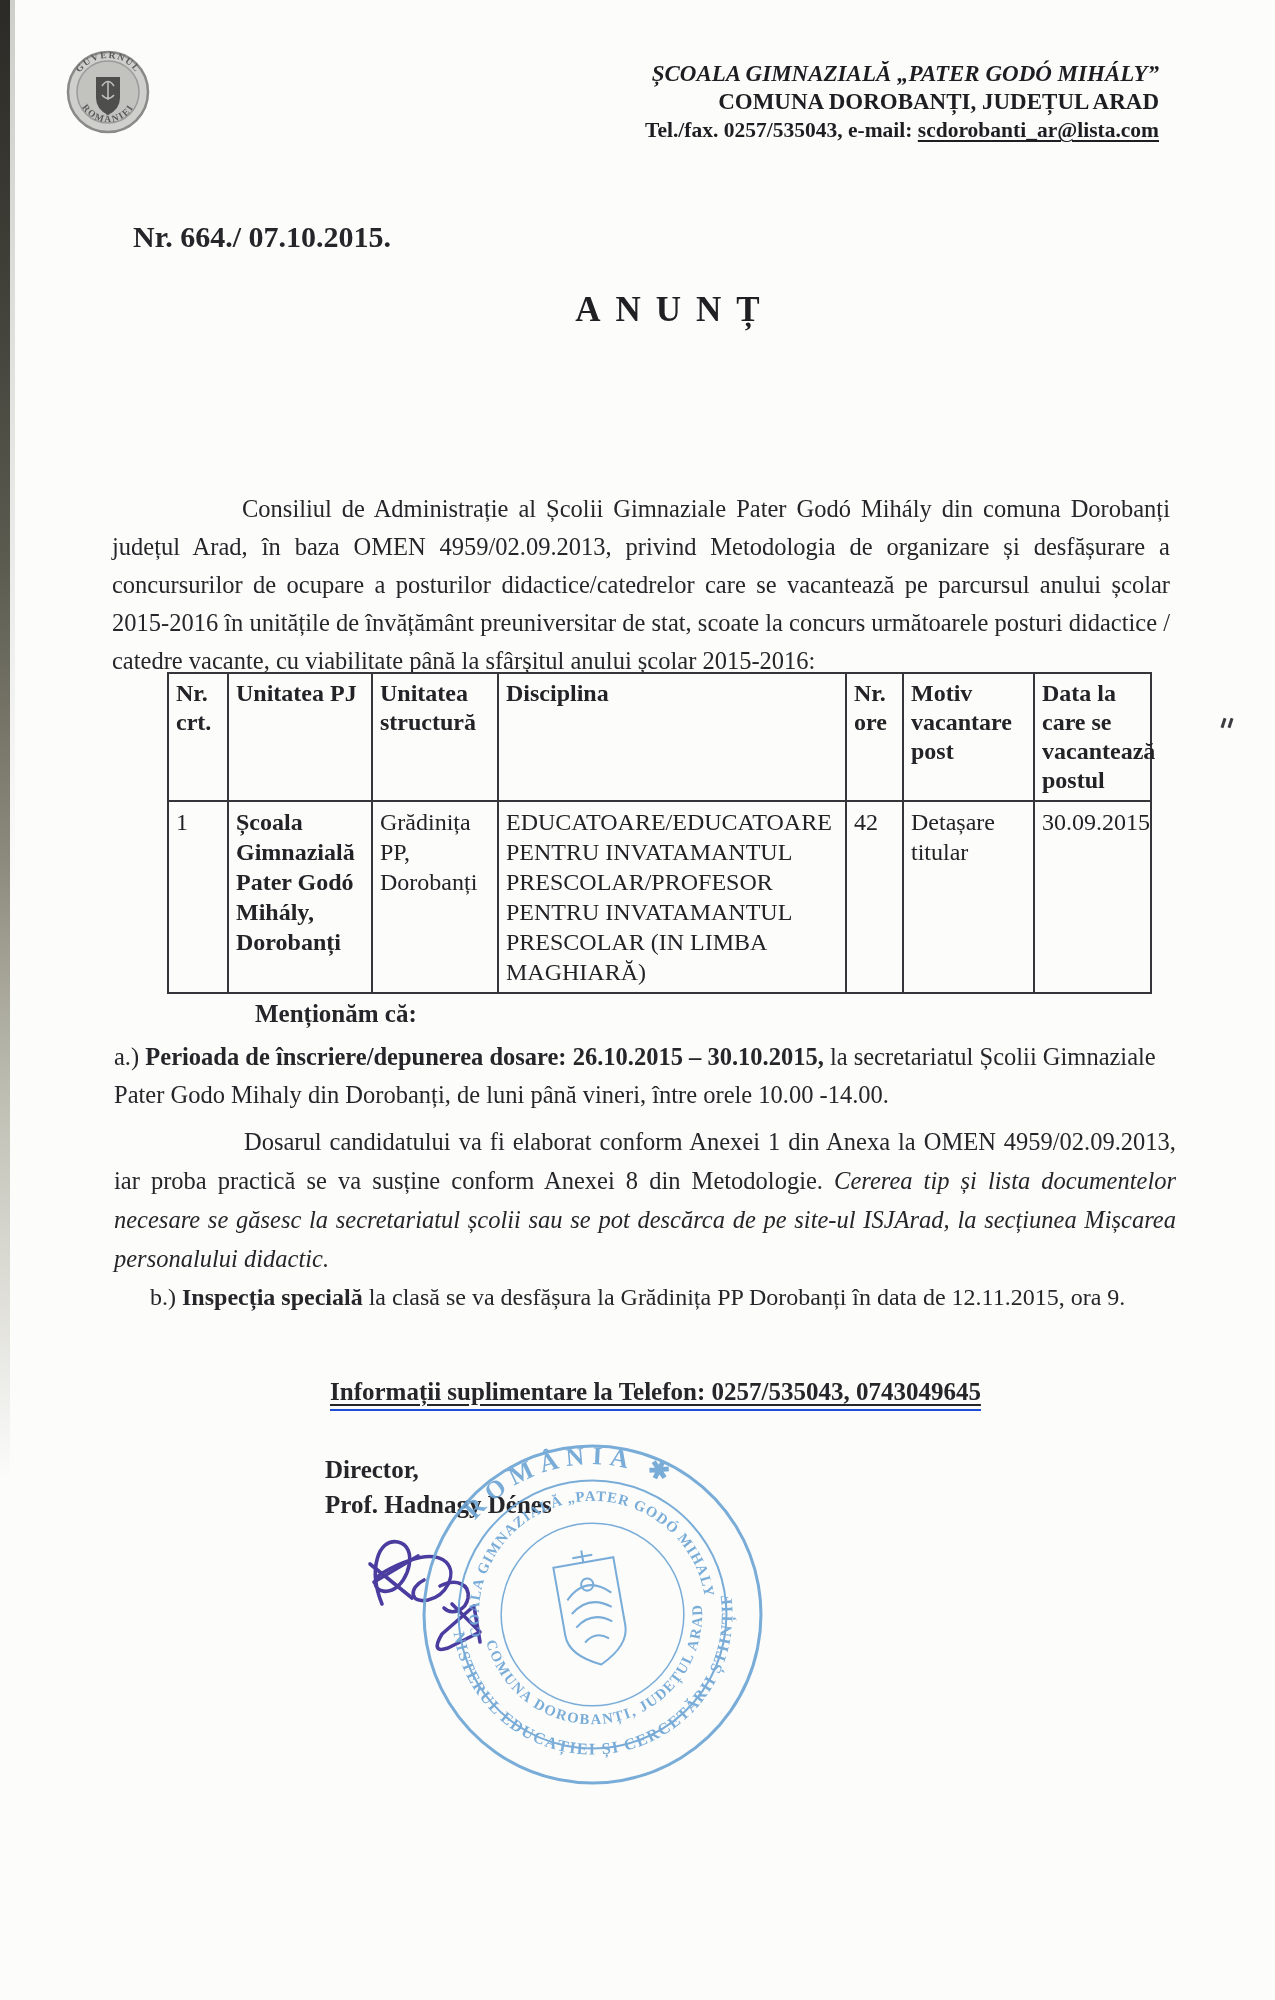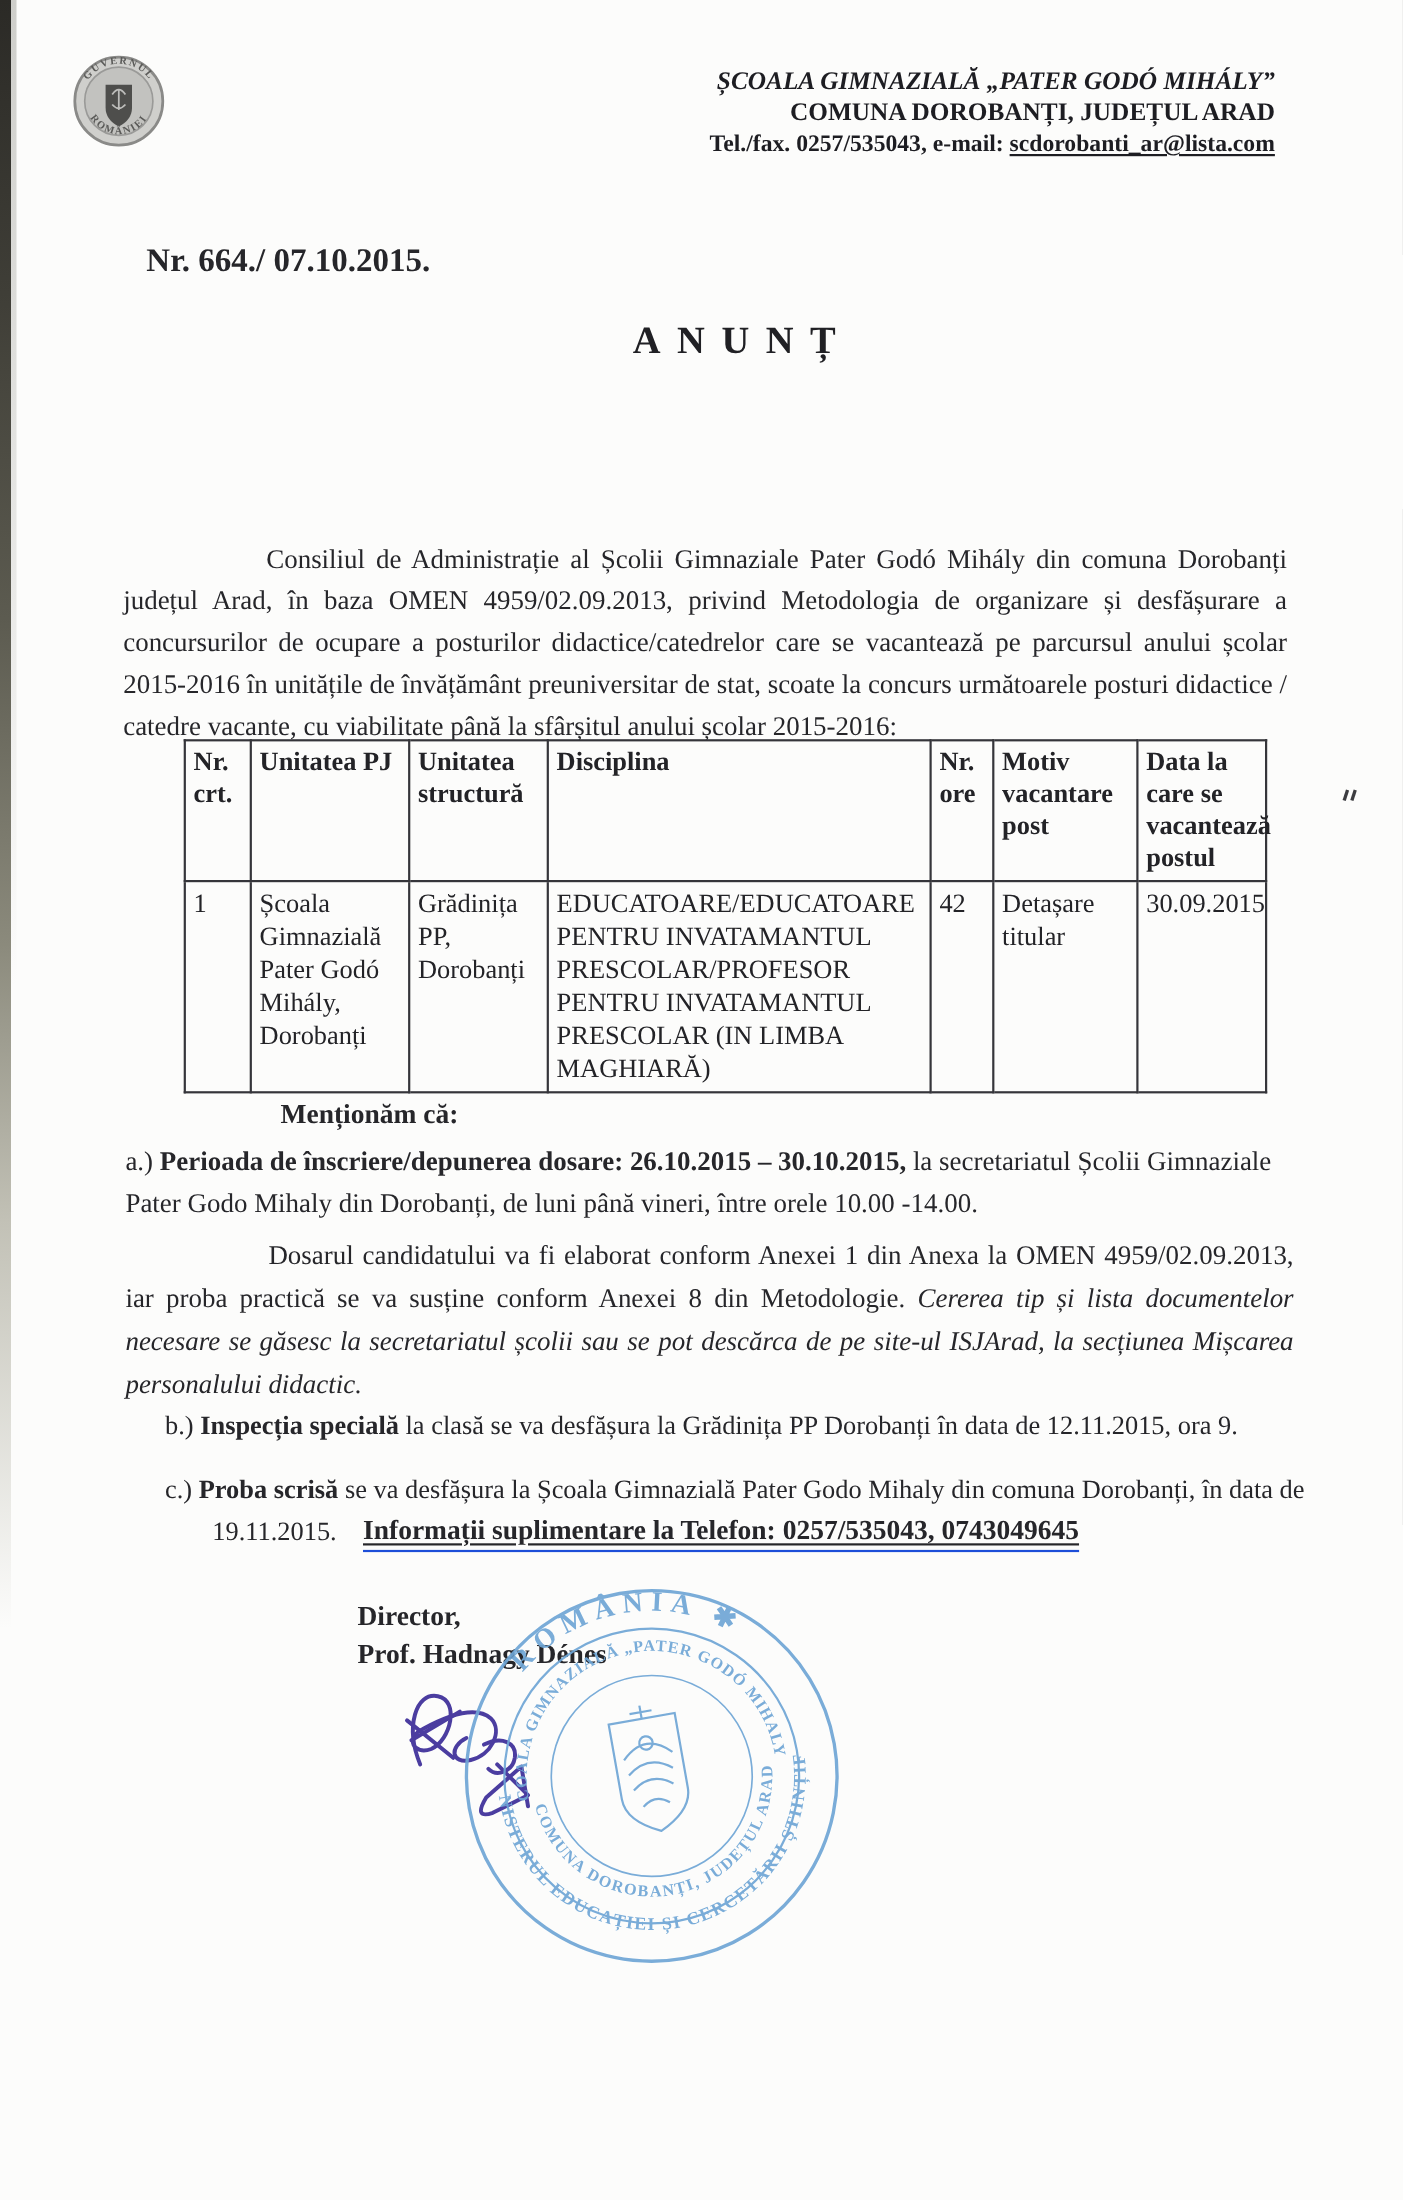--- a/index.html
+++ b/index.html
@@ -31,21 +31,21 @@
   .intro{left:112px;top:490px;width:1058px;font-size:24.5px;line-height:38px;
     text-align:justify;text-indent:130px;}
   
   table.vac{left:167px;top:672px;border-collapse:collapse;table-layout:fixed;width:983px;
     font-size:24px;color:#232327;}
   table.vac th,table.vac td{border:2px solid #35353a;vertical-align:top;text-align:left;
     padding:5px 7px;}
   table.vac th{font-weight:bold;line-height:29px;margin-top:32px;}
   table.vac td{line-height:30px;}
   td.num-cell{vertical-align:middle;}
-  td.pj-cell{font-weight:normal;border-radius:32px;}
+  td.pj-cell{font-weight:bold;border-radius:32px;}
   .c0{width:60px}.c1{width:144px}.c2{width:126px}.c3{width:348px}.c4{width:57px}.c5{width:131px}.c6{width:117px}
   
   .mentionam{left:255px;top:1000px;font-size:25px;font-weight:bold;}
   .item-a{left:114px;top:1038px;width:1062px;font-size:24.5px;line-height:38px;}
   .dossier{left:114px;top:1122px;width:1062px;font-size:24.5px;line-height:39px;text-indent:130px;text-align:justify;}
   .dossier .it{font-style:italic;}
   .item-b{left:150px;top:1278px;width:1118px;font-size:24px;line-height:38px;}
   .item-c{left:150px;top:1336px;width:1030px;font-size:24px;line-height:38px;
     padding-left:43px;text-indent:-43px;}
   .bold{font-weight:bold;}
@@ -142,23 +142,20 @@
   </div>
 
   <div class="abs dossier">
     <span>Dosarul candidatului va fi elaborat conform Anexei 1 din Anexa la OMEN 4959/02.09.2013, iar proba practică se va susține conform Anexei 8 din Metodologie. </span><span class="it">Cererea tip și lista documentelor necesare se găsesc la secretariatul școlii sau se pot descărca de pe site-ul ISJArad, la secțiunea Mișcarea personalului didactic.</span>
   </div>
 
   <div class="abs item-b">
     <span>b.) </span><span class="bold">Inspecția specială</span><span> la clasă se va desfășura la Grădinița PP Dorobanți în data de 12.11.2015, ora 9.</span>
   </div>
 
-  <div class="abs item-c">
-    <span>c.) </span><span class="bold">Proba scrisă</span><span>  se va desfășura la Școala Gimnazială Pater Godo Mihaly din comuna Dorobanți, în data de 19.11.2015.</span>
-  </div>
 
   <div class="abs info-line">Informații suplimentare la Telefon: 0257/535043, 0743049645</div>
 
   <div class="abs director">
     <div>Director,</div>
     <div>Prof. Hadnagy Dénes</div>
   </div>
 
   <svg class="abs" id="signature-svg" width="175" height="165" viewBox="0 0 175 165">
     <g stroke="#4b3da0" stroke-width="3.6" fill="none" stroke-linecap="round" stroke-linejoin="round">

